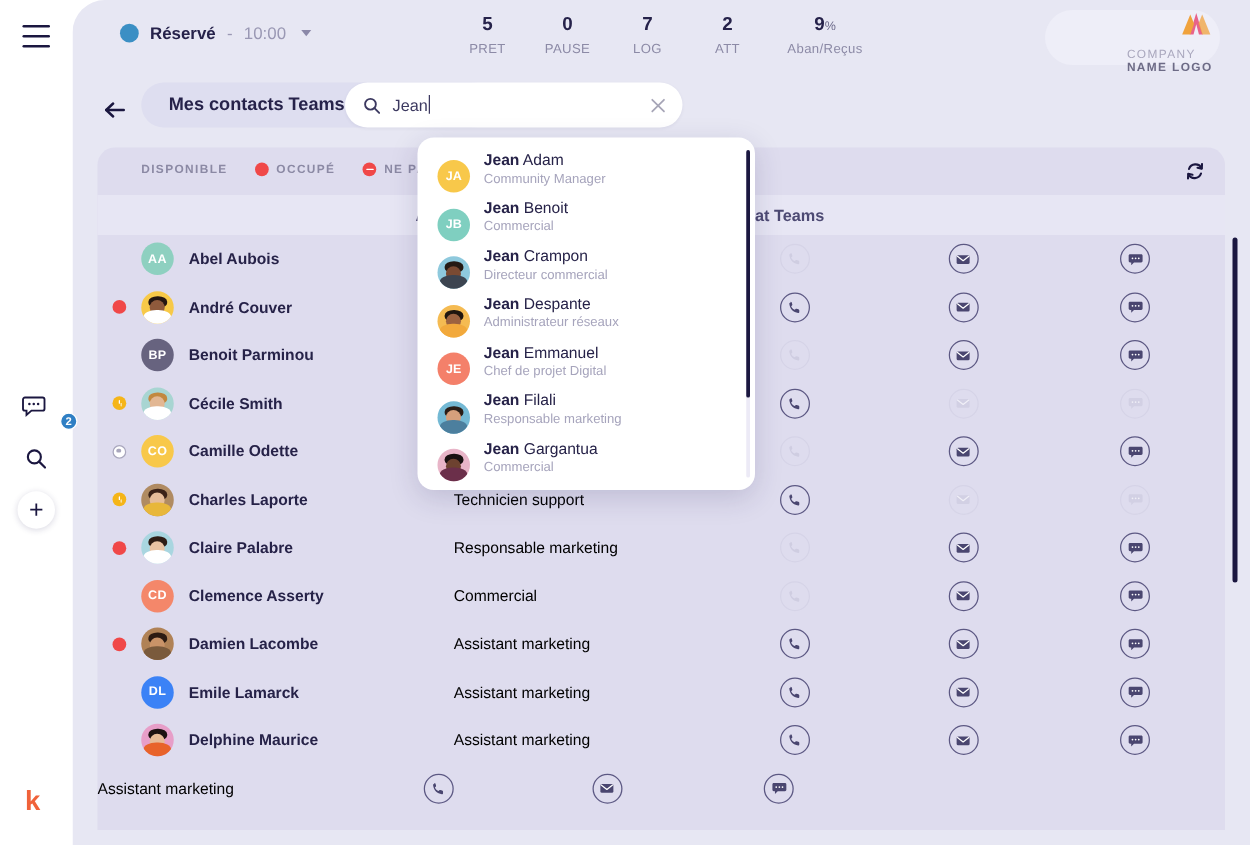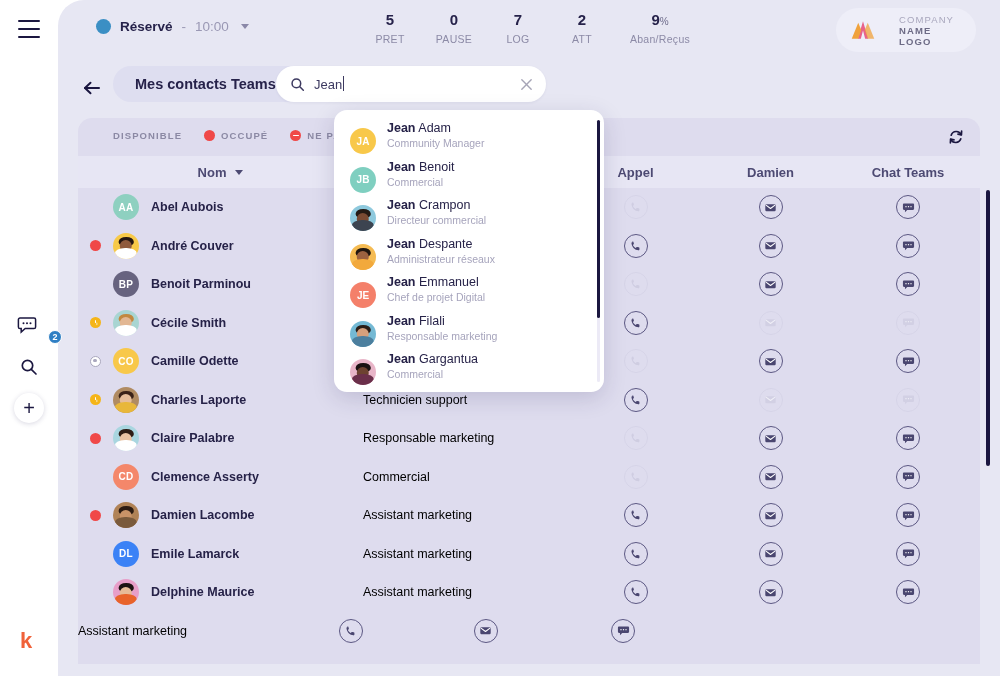--- a/index.html
+++ b/index.html
@@ -75,21 +75,21 @@
   .stats { position:absolute; left:300px; top:10px; display:flex; gap:0; }
   .stat { width:64px; text-align:center; }
   .stat .v { font-size:15px; font-weight:700; color:#26224a; line-height:20px; }
   .stat .v small { font-size:10px; font-weight:400; color:#6f6d8c; }
   .stat .k { font-size:10.5px; color:#8c8aa6; letter-spacing:.3px; margin-top:1px; }
   .stat.wide { width:92px; }
 
   .company {
     position:absolute; right:24px; top:8px; height:44px; width:140px;
     background:#eeeef8; border-radius:22px;
-    display:flex; align-items:center; padding:0 6px 0 14px; gap:23px;
+    display:flex; align-items:flex-end; padding:0 6px 0 14px; gap:8px;flex-direction:column;
   }
   .company-mark { width:26px; height:22px; flex:0 0 auto; }
   .company-txt { line-height:11px; }
   .company-txt .l1 { font-size:9.5px; letter-spacing:1.1px; color:#a9a7bd; }
   .company-txt .l2 { font-size:9.5px; letter-spacing:1.1px; color:#6d6b86; font-weight:700; }
   .company-av {
     width:34px; height:34px; border-radius:50%; margin-left:auto;
     background:#f2cf9a; overflow:hidden; position:relative;
   }
 
@@ -363,24 +363,20 @@
         </div>
 
       <svg class="refresh" width="16" height="16" viewBox="0 0 16 16">
         <path d="M13.2 5.6A5.4 5.4 0 0 0 3.2 6.2" fill="none" stroke="#1b1740" stroke-width="1.7" stroke-linecap="round"></path>
         <path d="M2.8 10.4a5.4 5.4 0 0 0 10 -0.6" fill="none" stroke="#1b1740" stroke-width="1.7" stroke-linecap="round"></path>
         <polyline points="13.6,2.2 13.4,5.9 10,5.2" fill="none" stroke="#1b1740" stroke-width="1.7" stroke-linecap="round" stroke-linejoin="round"></polyline>
         <polyline points="2.4,13.8 2.6,10.1 6,10.8" fill="none" stroke="#1b1740" stroke-width="1.7" stroke-linecap="round" stroke-linejoin="round"></polyline>
       </svg>
 
       <div class="thead">
-        <div class="th th-nom">
-          <span>Nom</span>
-          <span class="tri"></span>
-        </div>
         <div class="th th-fonc"></div>
         <div class="th th-appel">Appel</div>
         <div class="th th-mail">Damien</div>
         <div class="th th-chat">Chat Teams</div>
       </div>
 
       <div class="tbody" id="rows">
           <div class="row">
             <div class="c-name">
               <span class="sdot available"></span>

